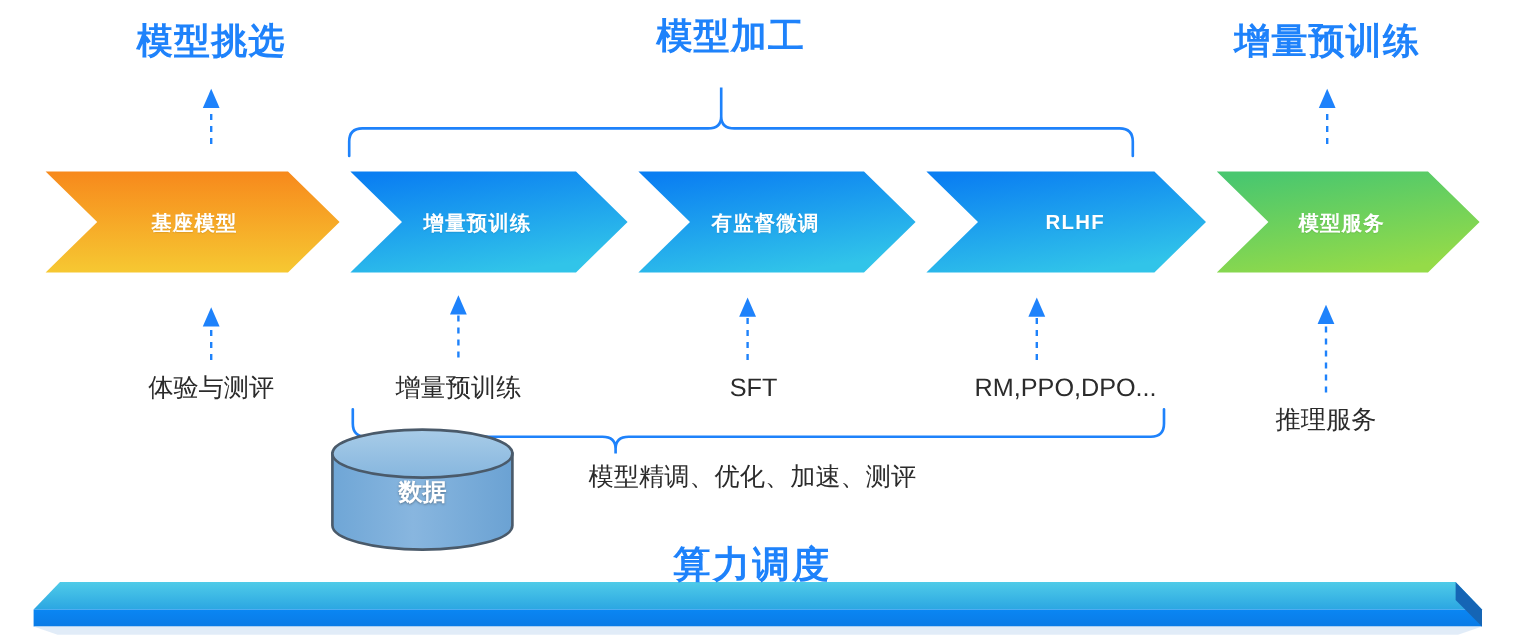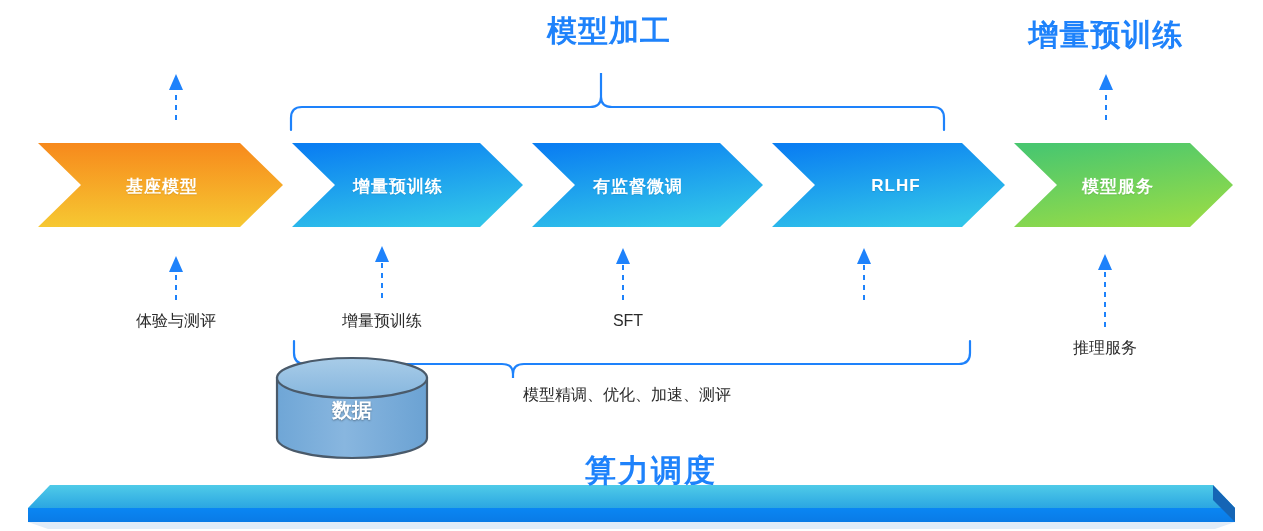--- a/index.html
+++ b/index.html
@@ -57,21 +57,21 @@
     white-space: nowrap;
     transform: translate(-50%, -50%);
     letter-spacing: 1px;
     text-shadow: 0 1px 1px rgba(0,0,0,0.10);
   }
 
   
   .sub-label {
     position: absolute;
     color: #2B2B2B;
-    font-size: 16px;
+    font-size: 21px;
     white-space: nowrap;
     transform: translateX(-50%);
     line-height: 1;
   }
 
   
   .db-text {
     position: absolute;
     color: #ffffff;
     font-weight: bold;
@@ -186,33 +186,35 @@
       <polygon points="50,485 1213,485 1235,508 28,508" fill="url(#gBannerTop)"></polygon>
 
       <polygon points="28,508 1235,508 1235,522 28,522" fill="url(#gBannerFront)"></polygon>
 
       <polygon points="1213,485 1235,508 1235,522 1213,500" fill="#1565B5"></polygon>
 
       <polygon points="28,522 1235,522 1215,529 48,529" fill="#DCE9F7" opacity="0.85"></polygon>
     </g>
   </svg>
 
+  <div class="phase-title" style="left:176px; top:20px;">模型挑选</div>
   <div class="phase-title" style="left:609px; top:16px;">模型加工</div>
   <div class="phase-title" style="left:1106px; top:20px;">增量预训练</div>
 
   <div class="chev-label" style="left:162px; top:186px;">基座模型</div>
   <div class="chev-label" style="left:398px; top:186px;">增量预训练</div>
   <div class="chev-label" style="left:638px; top:186px;">有监督微调</div>
   <div class="chev-label" style="left:896px; top:186px;">RLHF</div>
   <div class="chev-label" style="left:1118px; top:186px;">模型服务</div>
 
   <div class="sub-label" style="left:176px; top:313px;">体验与测评</div>
   <div class="sub-label" style="left:382px; top:313px;">增量预训练</div>
   <div class="sub-label" style="left:628px; top:313px;">SFT</div>
+  <div class="sub-label" style="left:888px; top:313px;">RM,PPO,DPO...</div>
   <div class="sub-label" style="left:1105px; top:340px;">推理服务</div>
 
   <div class="db-text" style="left:352px; top:410px;">数据</div>
 
   <div class="sub-label" style="left:627px; top:387px;">模型精调、优化、加速、测评</div>
 
-  <div class="banner-text" style="left:651px; top:450px;">算力调度</div>
+  <div class="banner-text" style="left:627px; top:450px;">算力调度</div>
 
 </div>
 
 </body></html>

